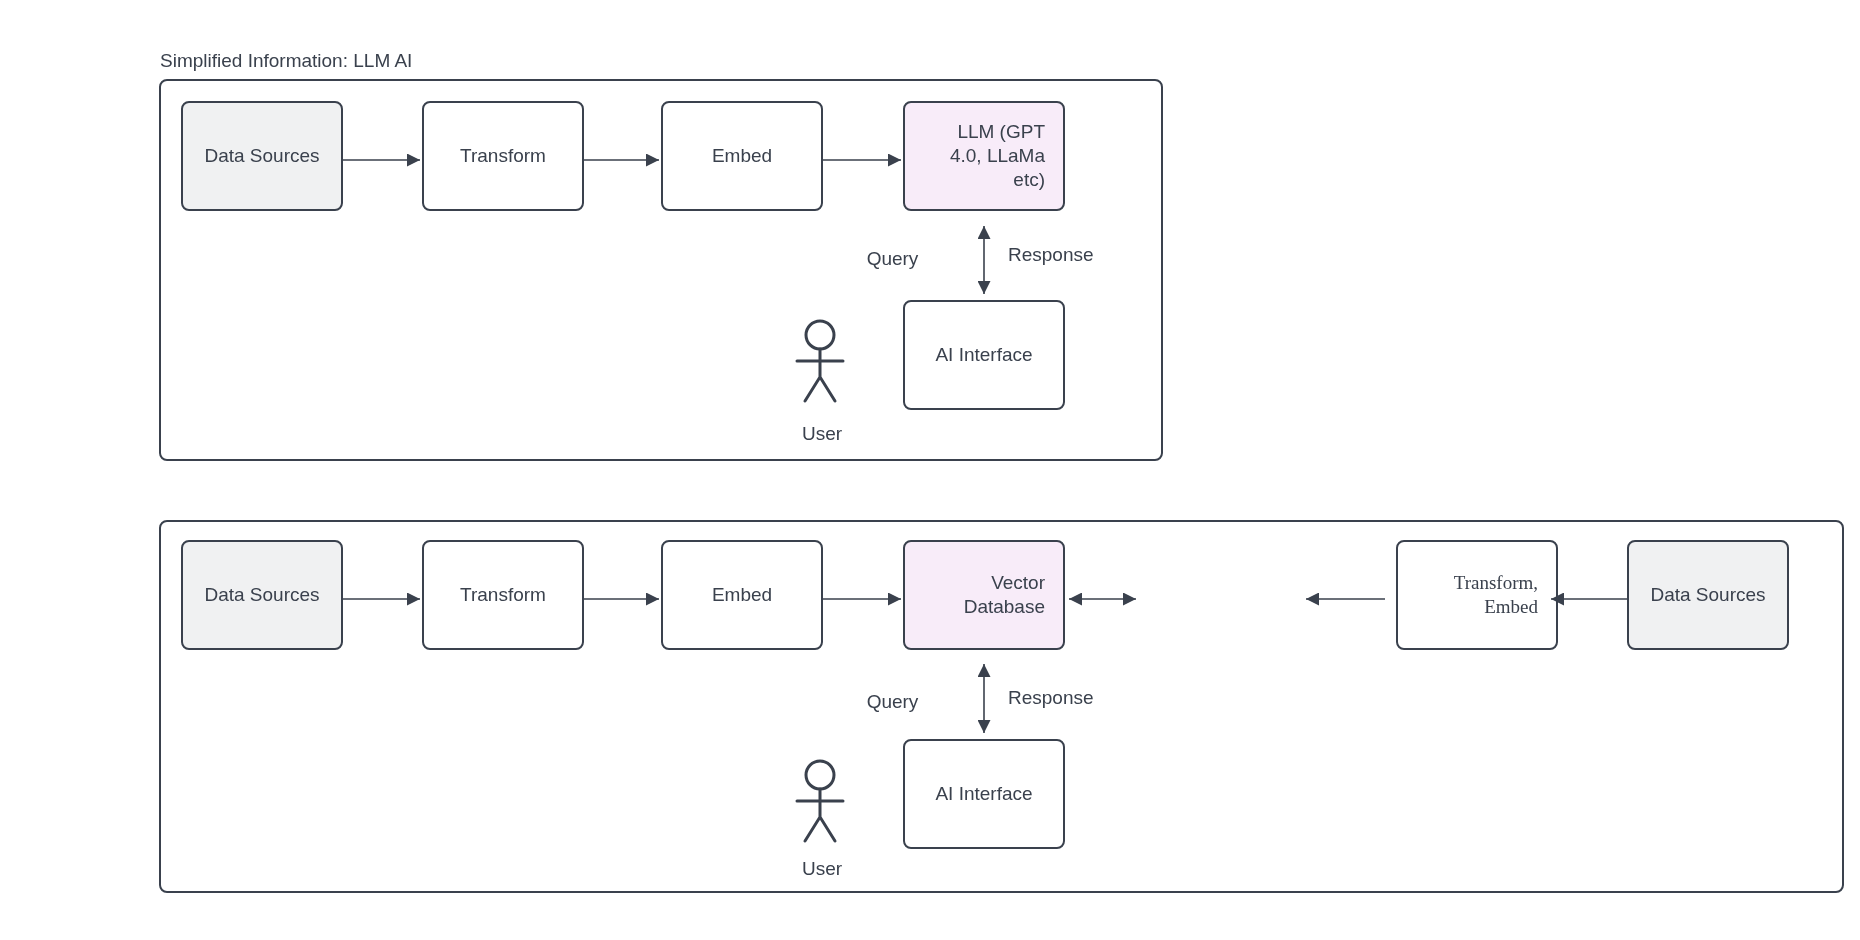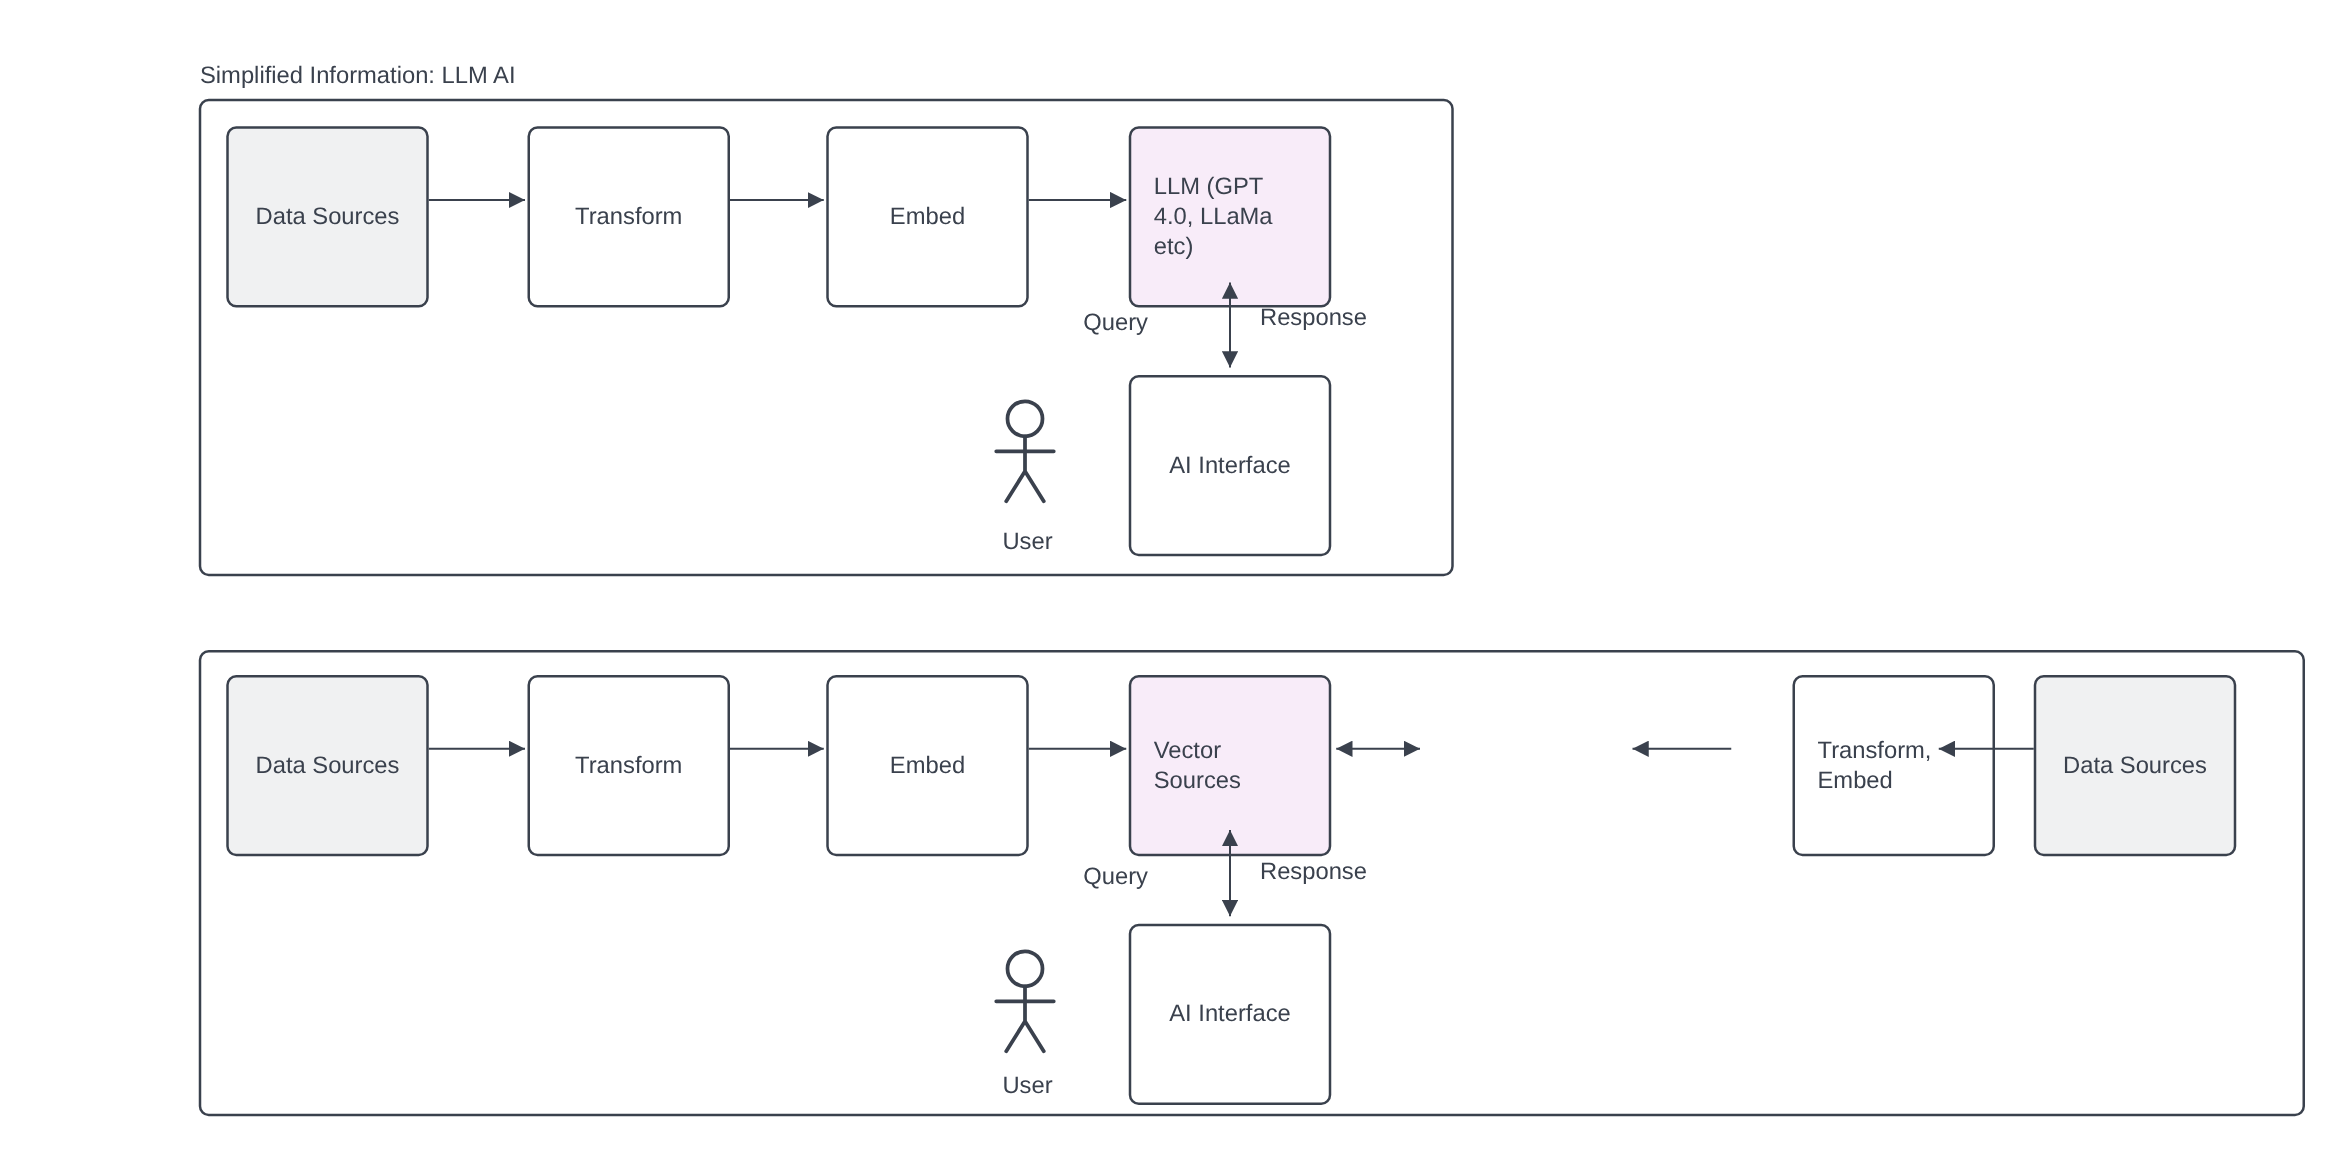--- a/index.html
+++ b/index.html
@@ -23,29 +23,29 @@
   .diagram-title {
     position: absolute;
     font-size: 19px;
     line-height: 24px;
     color: var(--c-text, #3A414D);
     white-space: nowrap;
   }
   .node {
     position: absolute;
     width: 162px;
-    height: 145px;
+    height: 110px;
     box-sizing: border-box;
     border: 2px solid var(--c-stroke, #3A414D);
     border-radius: 8px;
     background: var(--c-white, #ffffff);
     display: flex;
     align-items: center;
     justify-content: center;
-    text-align: left;
+    text-align: right;
     font-size: 19px;
     line-height: 24px;
     padding: 0 18px;
   }
   .fill-gray { background: var(--c-gray, #F0F1F2); }
   .fill-pink { background: var(--c-pink, #F8ECF9); }
   .edge-label {
     position: absolute;
     font-size: 19px;
     line-height: 23px;
@@ -98,22 +98,22 @@
   <div class="edge-label" style="left:1008px; top:243px;">Response</div>
 
   <div class="actor-label" style="left:782px; top:422px;">User</div>
 
 
   <div class="frame" style="left:159px; top:520px; width:1681px; height:369px;"></div>
 
   <div class="node fill-gray" style="left:181px; top:540px;">Data Sources</div>
   <div class="node" style="left:422px; top:540px;">Transform</div>
   <div class="node" style="left:661px; top:540px;">Embed</div>
-  <div class="node fill-pink" style="left:903px; top:540px;">Vector Sources</div>
-  <div class="node" style="left:1434px; top:540px;">Transform, Embed</div>
+  <div class="node fill-pink" style="left:903px; top:540px;">Vector Database</div>
+  <div class="node" style="left:1396px; top:540px;font-family:Liberation Serif, serif;">Transform, Embed</div>
   <div class="node fill-gray" style="left:1627px; top:540px;">Data Sources</div>
   <div class="node" style="left:903px; top:739px;">AI Interface</div>
 
   <div class="edge-label label-right" style="left:840px; top:690px;">Query</div>
   <div class="edge-label" style="left:1008px; top:686px;">Response</div>
 
   <div class="actor-label" style="left:782px; top:857px;">User</div>
 
   <svg class="overlay" viewBox="0 0 1860 940">
     <defs>

